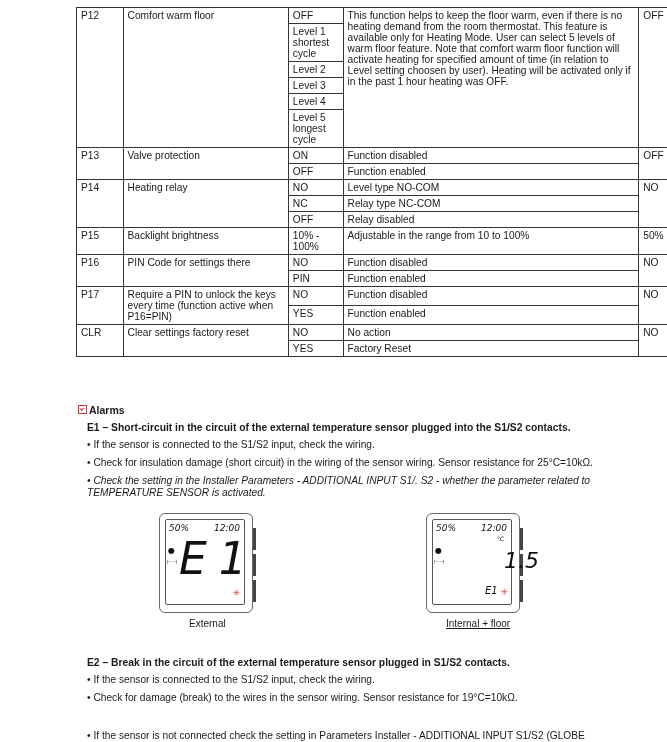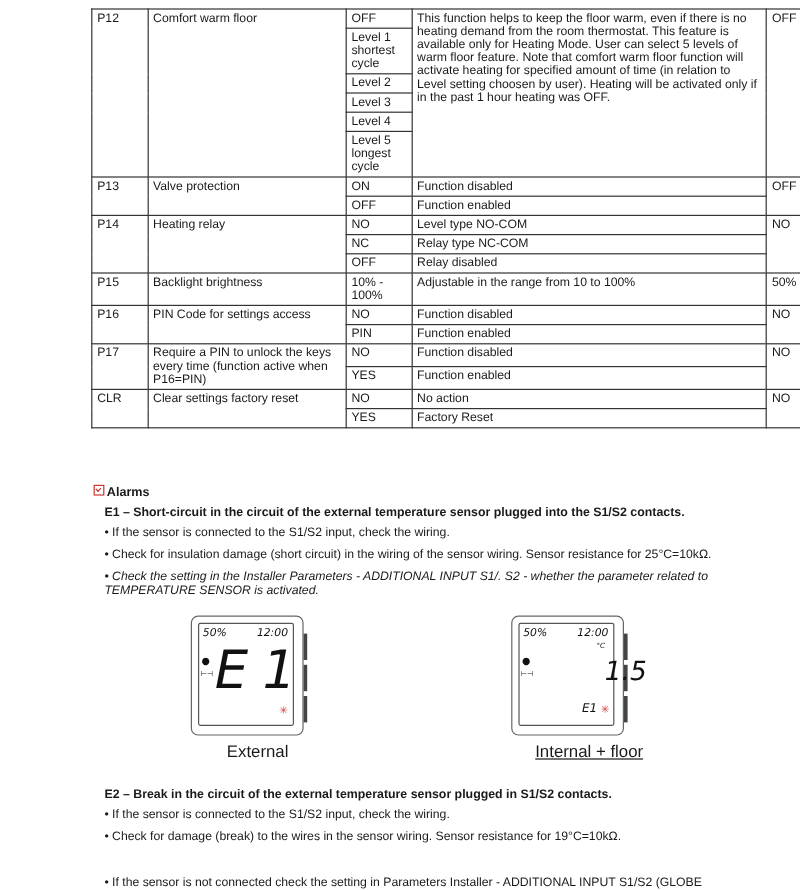--- a/index.html
+++ b/index.html
@@ -10,21 +10,21 @@
   .c1 { width:31px; } .c2 { width:133px;margin-left:32px; } .c3 { width:38px; } .c4 { width:245px; } .c5 { width:38px; }
   .opt { padding:3px 4px; }
   .alarms { position:absolute; left:78px; top:404px; font-weight:bold; font-size:10.5px; }
   .cb { display:inline-block; width:7px; height:7px; border:1px solid #c33; margin-right:2px; position:relative; top:0px; }
   .cb:after { content:""; position:absolute; left:1px; top:1px; width:3px; height:2px; border-left:1px solid #c33; border-bottom:1px solid #c33; transform:rotate(-45deg); }
   .hd { position:absolute; left:87px; font-weight:bold; font-size:10.3px; }
   .ln { position:absolute; left:87px; font-size:10.2px; line-height:12px; width:520px; }
   .dev { position:absolute; width:92px; height:98px; border:1.5px solid #666; border-radius:6px; background:#fff; }
   .dev .scr { position:absolute; left:5px; top:5px; width:78px; height:84px; border:1.2px solid #555; border-radius:2px; }
   .dev .side { position:absolute; right:-4px; width:3px; background:#444; }
-  .cap { position:absolute; font-size:14px; }
+  .cap { position:absolute; font-size:10px; }
   .lcd { position:absolute; font-family:"DejaVu Sans", sans-serif; font-style:italic; color:#111; }
 </style>
 </head>
 <body>
 
 <table class="tbl">
 
   <tbody>
       <tr>
     <td class="c1" rowspan="6">P12</td>
@@ -80,21 +80,21 @@
   <tr>
     <td>P15</td>
     <td>Backlight brightness</td>
     <td class="opt">10% - 100%</td>
     <td class="opt">Adjustable in the range from 10 to 100%</td>
     <td>50%</td>
   </tr>
 
   <tr>
     <td rowspan="2">P16</td>
-    <td rowspan="2">PIN Code for settings access</td>
+    <td rowspan="2">PIN Code for settings there</td>
     <td class="opt">NO</td>
     <td class="opt">Function disabled</td>
     <td rowspan="2">NO</td>
   </tr>
   <tr>
     <td class="opt">PIN</td>
     <td class="opt">Function enabled</td>
   </tr>
 
   <tr>

